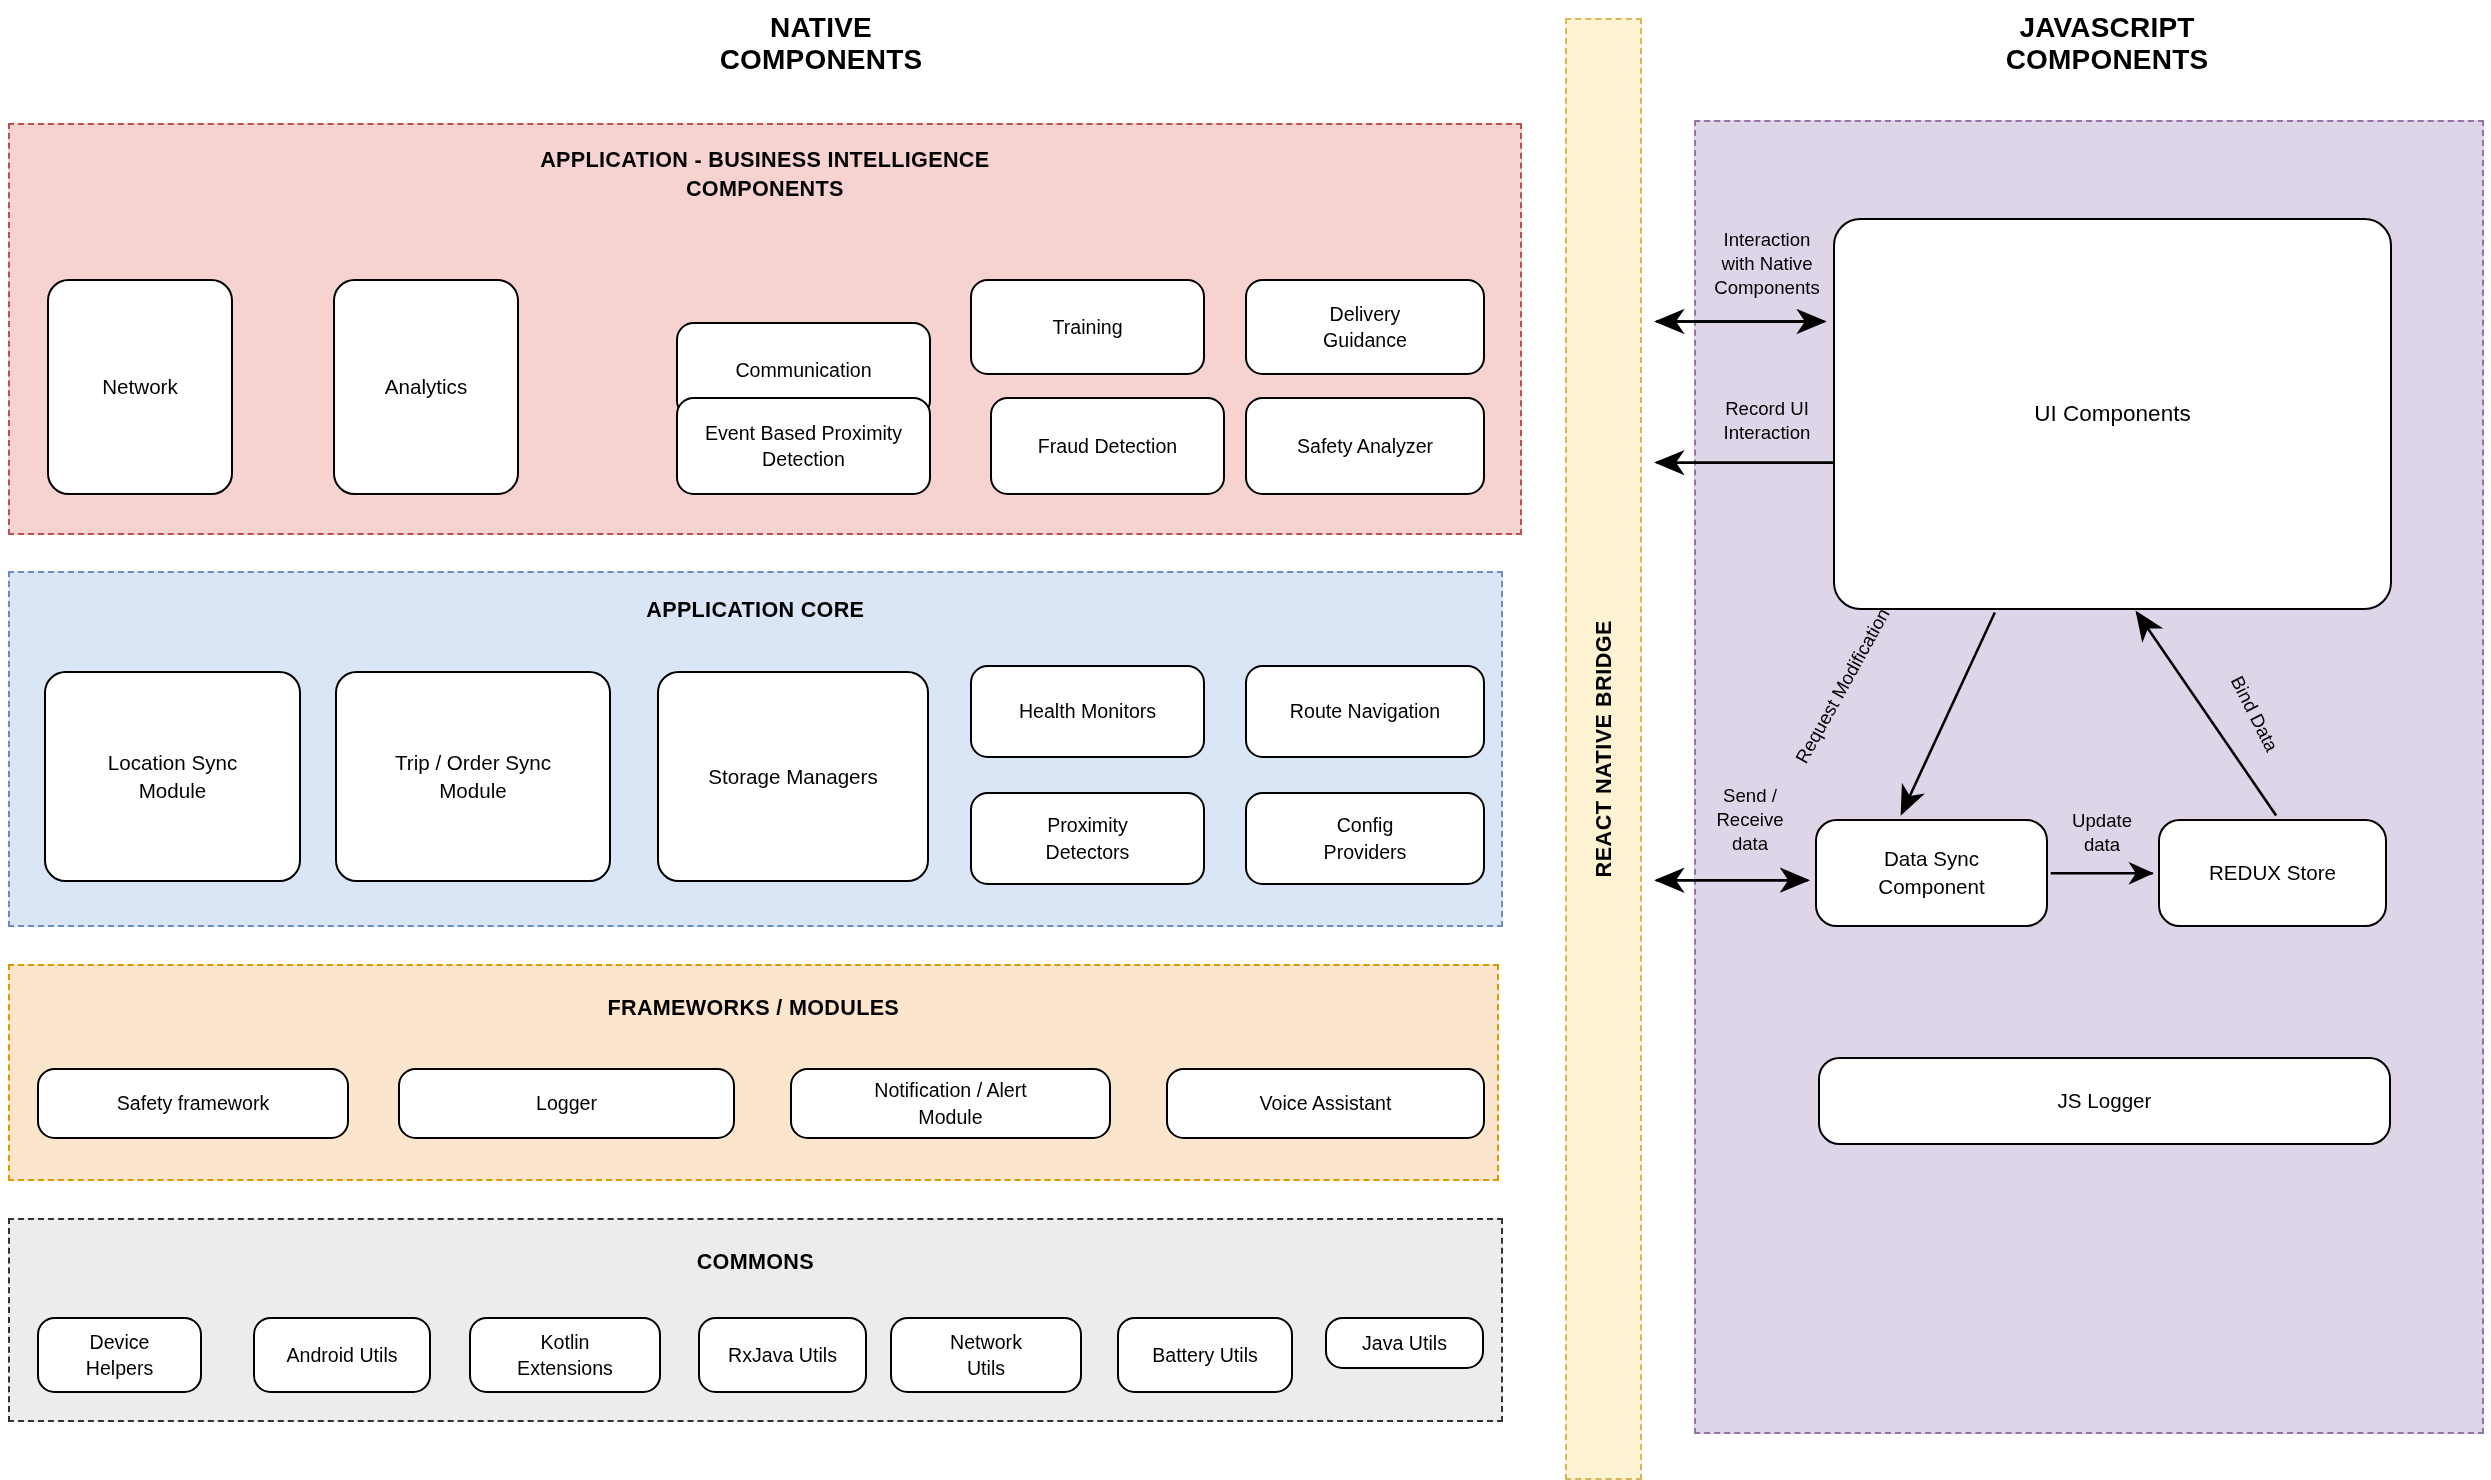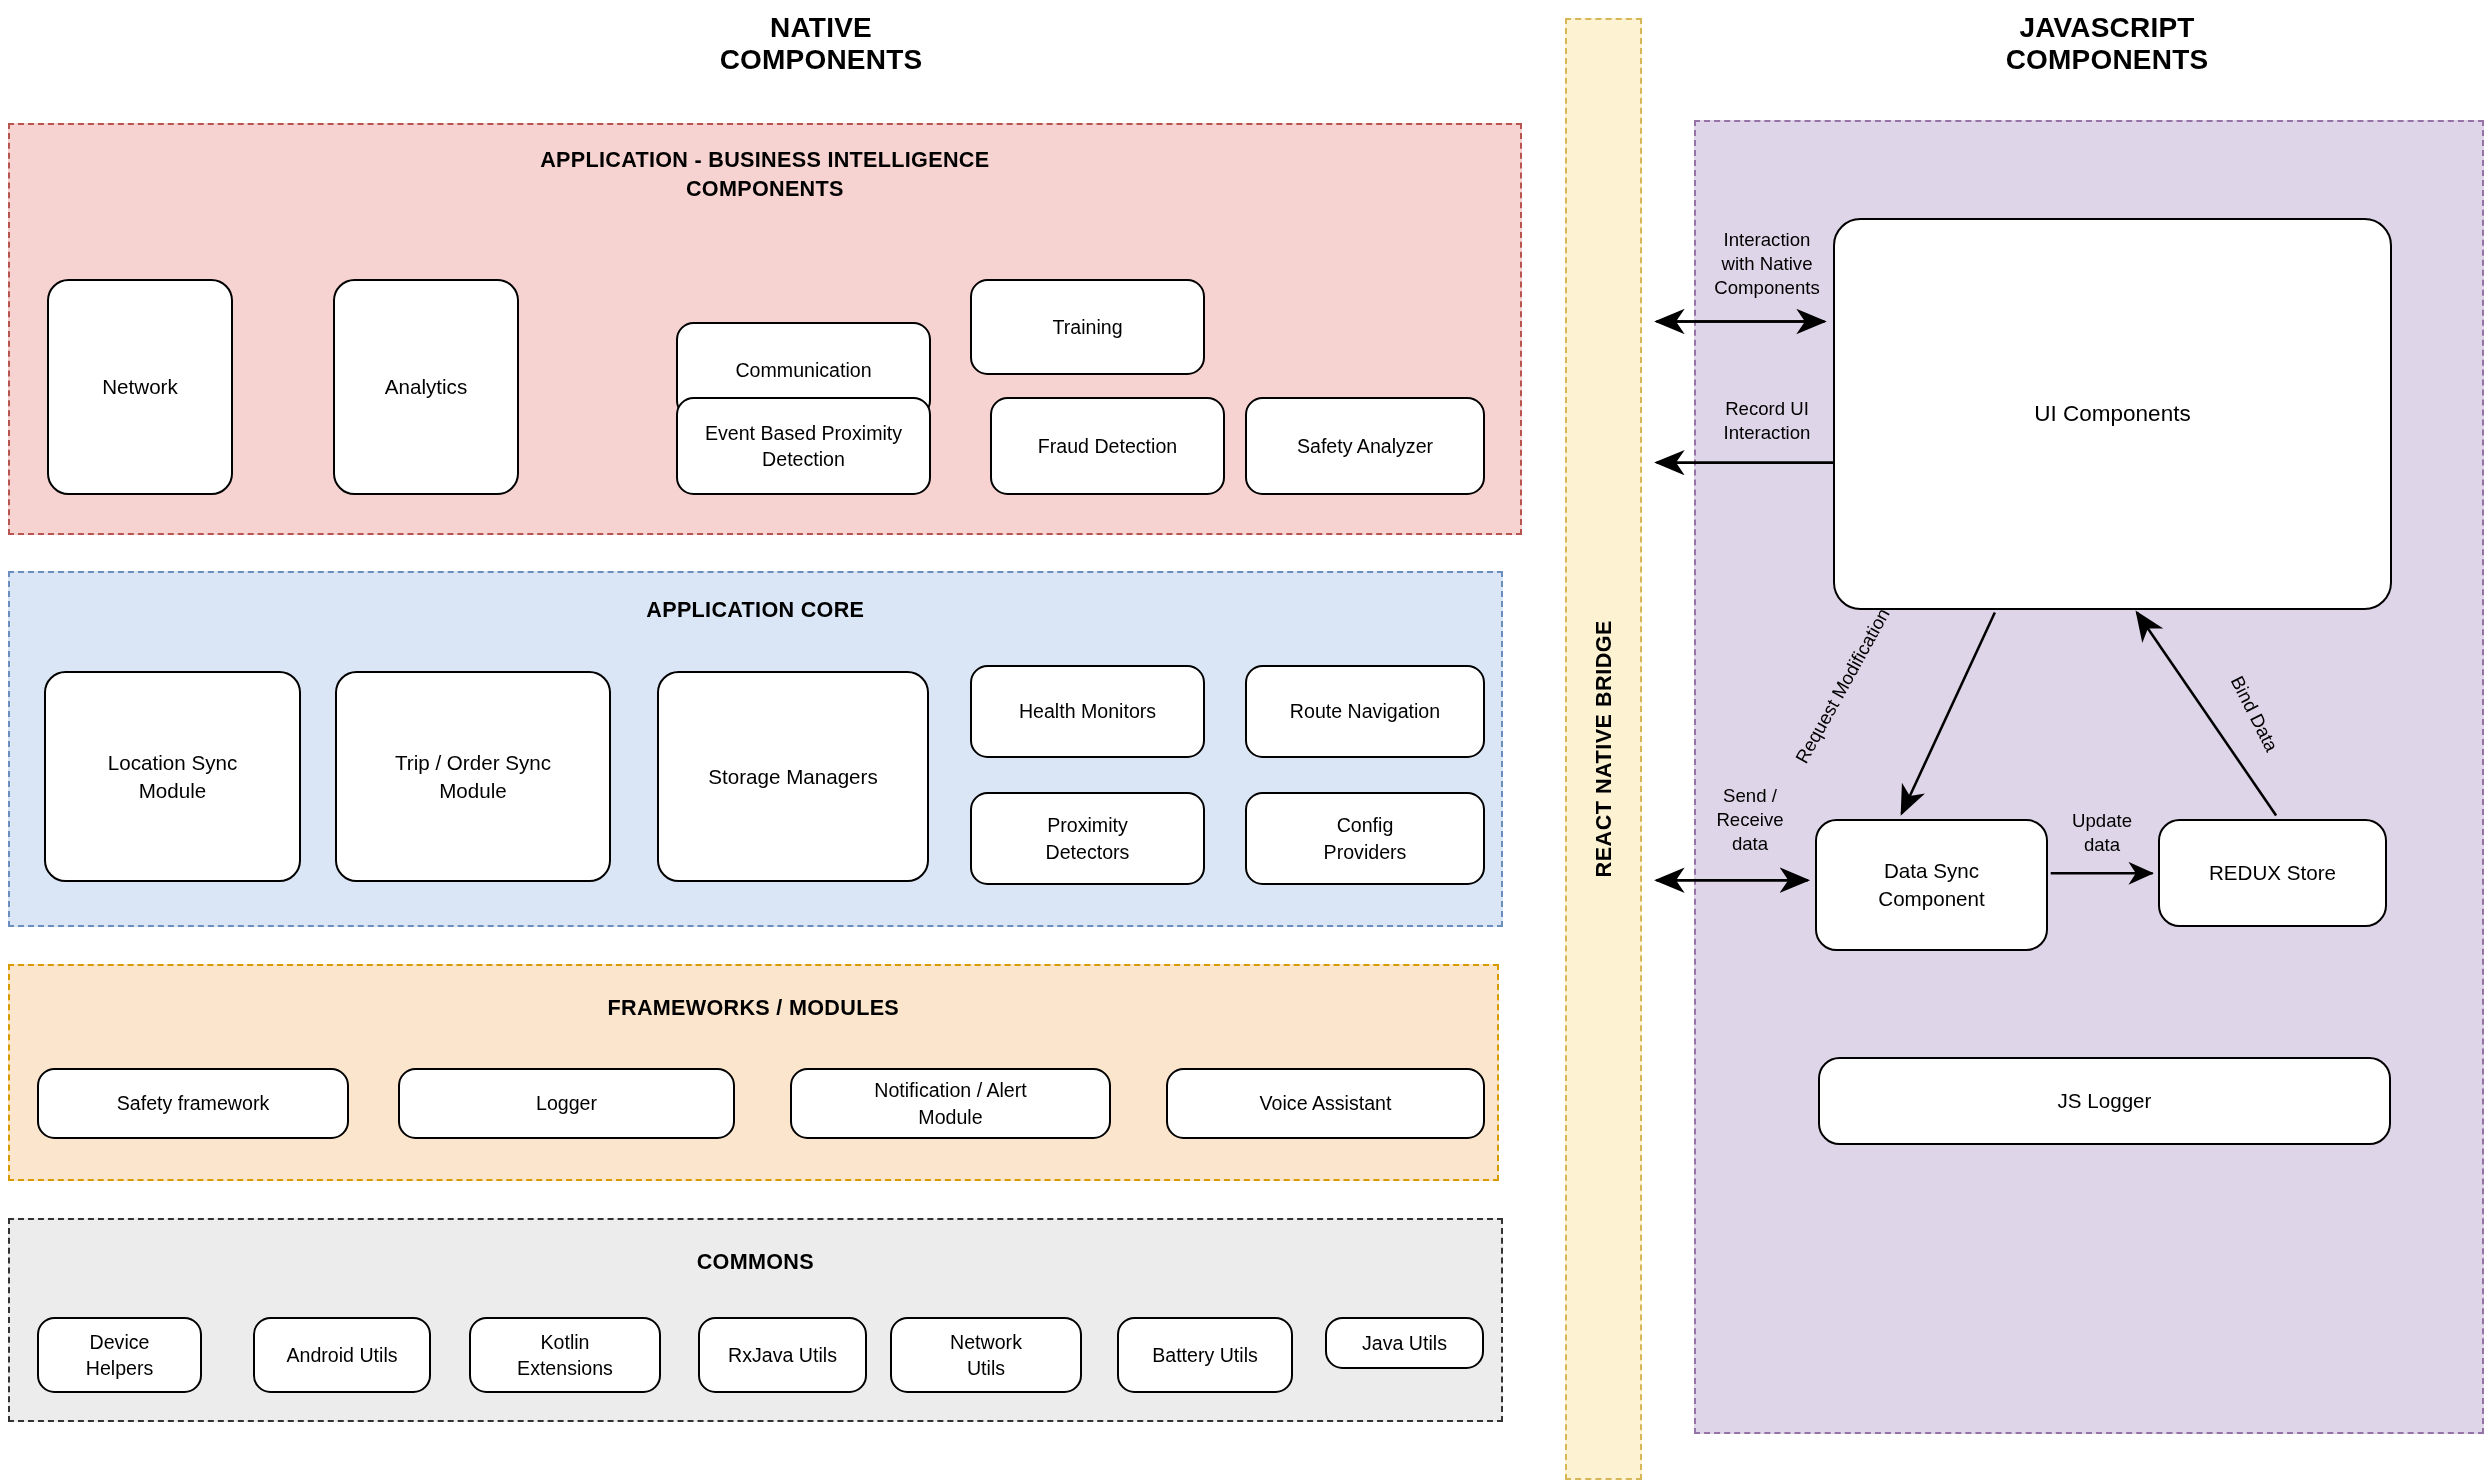--- a/index.html
+++ b/index.html
@@ -141,20 +141,22 @@
 COMPONENTS</div>
 
   <div id="panel-bi" class="panel">
     <div class="panel-title" style="top:19.6px;">APPLICATION - BUSINESS INTELLIGENCE
 COMPONENTS</div>
   </div>
   <div class="node" style="left:47px;top:279px;width:186px;height:216px;">Network</div>
   <div class="node" style="left:333px;top:279px;width:186px;height:216px;">Analytics</div>
   <div class="node sm" style="left:676px;top:279px;width:255px;height:96px;margin-top:43px;">Communication</div>
   <div class="node sm" style="left:970px;top:279px;width:235px;height:96px;">Training</div>
+  <div class="node sm" style="left:1245px;top:279px;width:240px;height:96px;">Delivery
+Guidance</div>
   <div class="node sm" style="left:676px;top:397px;width:255px;height:98px;">Event Based Proximity
 Detection</div>
   <div class="node sm" style="left:970px;top:397px;width:235px;height:98px;margin-left:20px;">Fraud Detection</div>
   <div class="node sm" style="left:1245px;top:397px;width:240px;height:98px;">Safety Analyzer</div>
 
   <div id="panel-core" class="panel">
     <div class="panel-title" style="top:21.6px;">APPLICATION CORE</div>
   </div>
   <div class="node" style="left:44px;top:671px;width:257px;height:211px;">Location Sync
 Module</div>
@@ -191,21 +193,21 @@
   <div class="node sm" style="left:1117px;top:1317px;width:176px;height:76px;">Battery Utils</div>
   <div class="node sm" style="left:1325px;top:1317px;width:159px;height:52px;">Java Utils</div>
 
   <div id="bridge">
     <span class="vtext">REACT NATIVE BRIDGE</span>
   </div>
 
   <div id="panel-js"></div>
 
   <div class="node big" style="left:1833px;top:218px;width:559px;height:392px;">UI Components</div>
-  <div class="node" style="left:1815px;top:819px;width:233px;height:132px;">Data Sync
+  <div class="node" style="left:1815px;top:819px;width:233px;height:108px;">Data Sync
 Component</div>
   <div class="node" style="left:2158px;top:819px;width:229px;height:108px;">REDUX Store</div>
   <div class="node" style="left:1818px;top:1057px;width:573px;height:88px;">JS Logger</div>
 
   <div class="elabel" style="left:1707px;top:228px;width:120px;">Interaction
 with Native
 Components</div>
   <div class="elabel" style="left:1707px;top:397px;width:120px;">Record UI
 Interaction</div>
   <div class="elabel" style="left:1696px;top:784px;width:108px;">Send /

